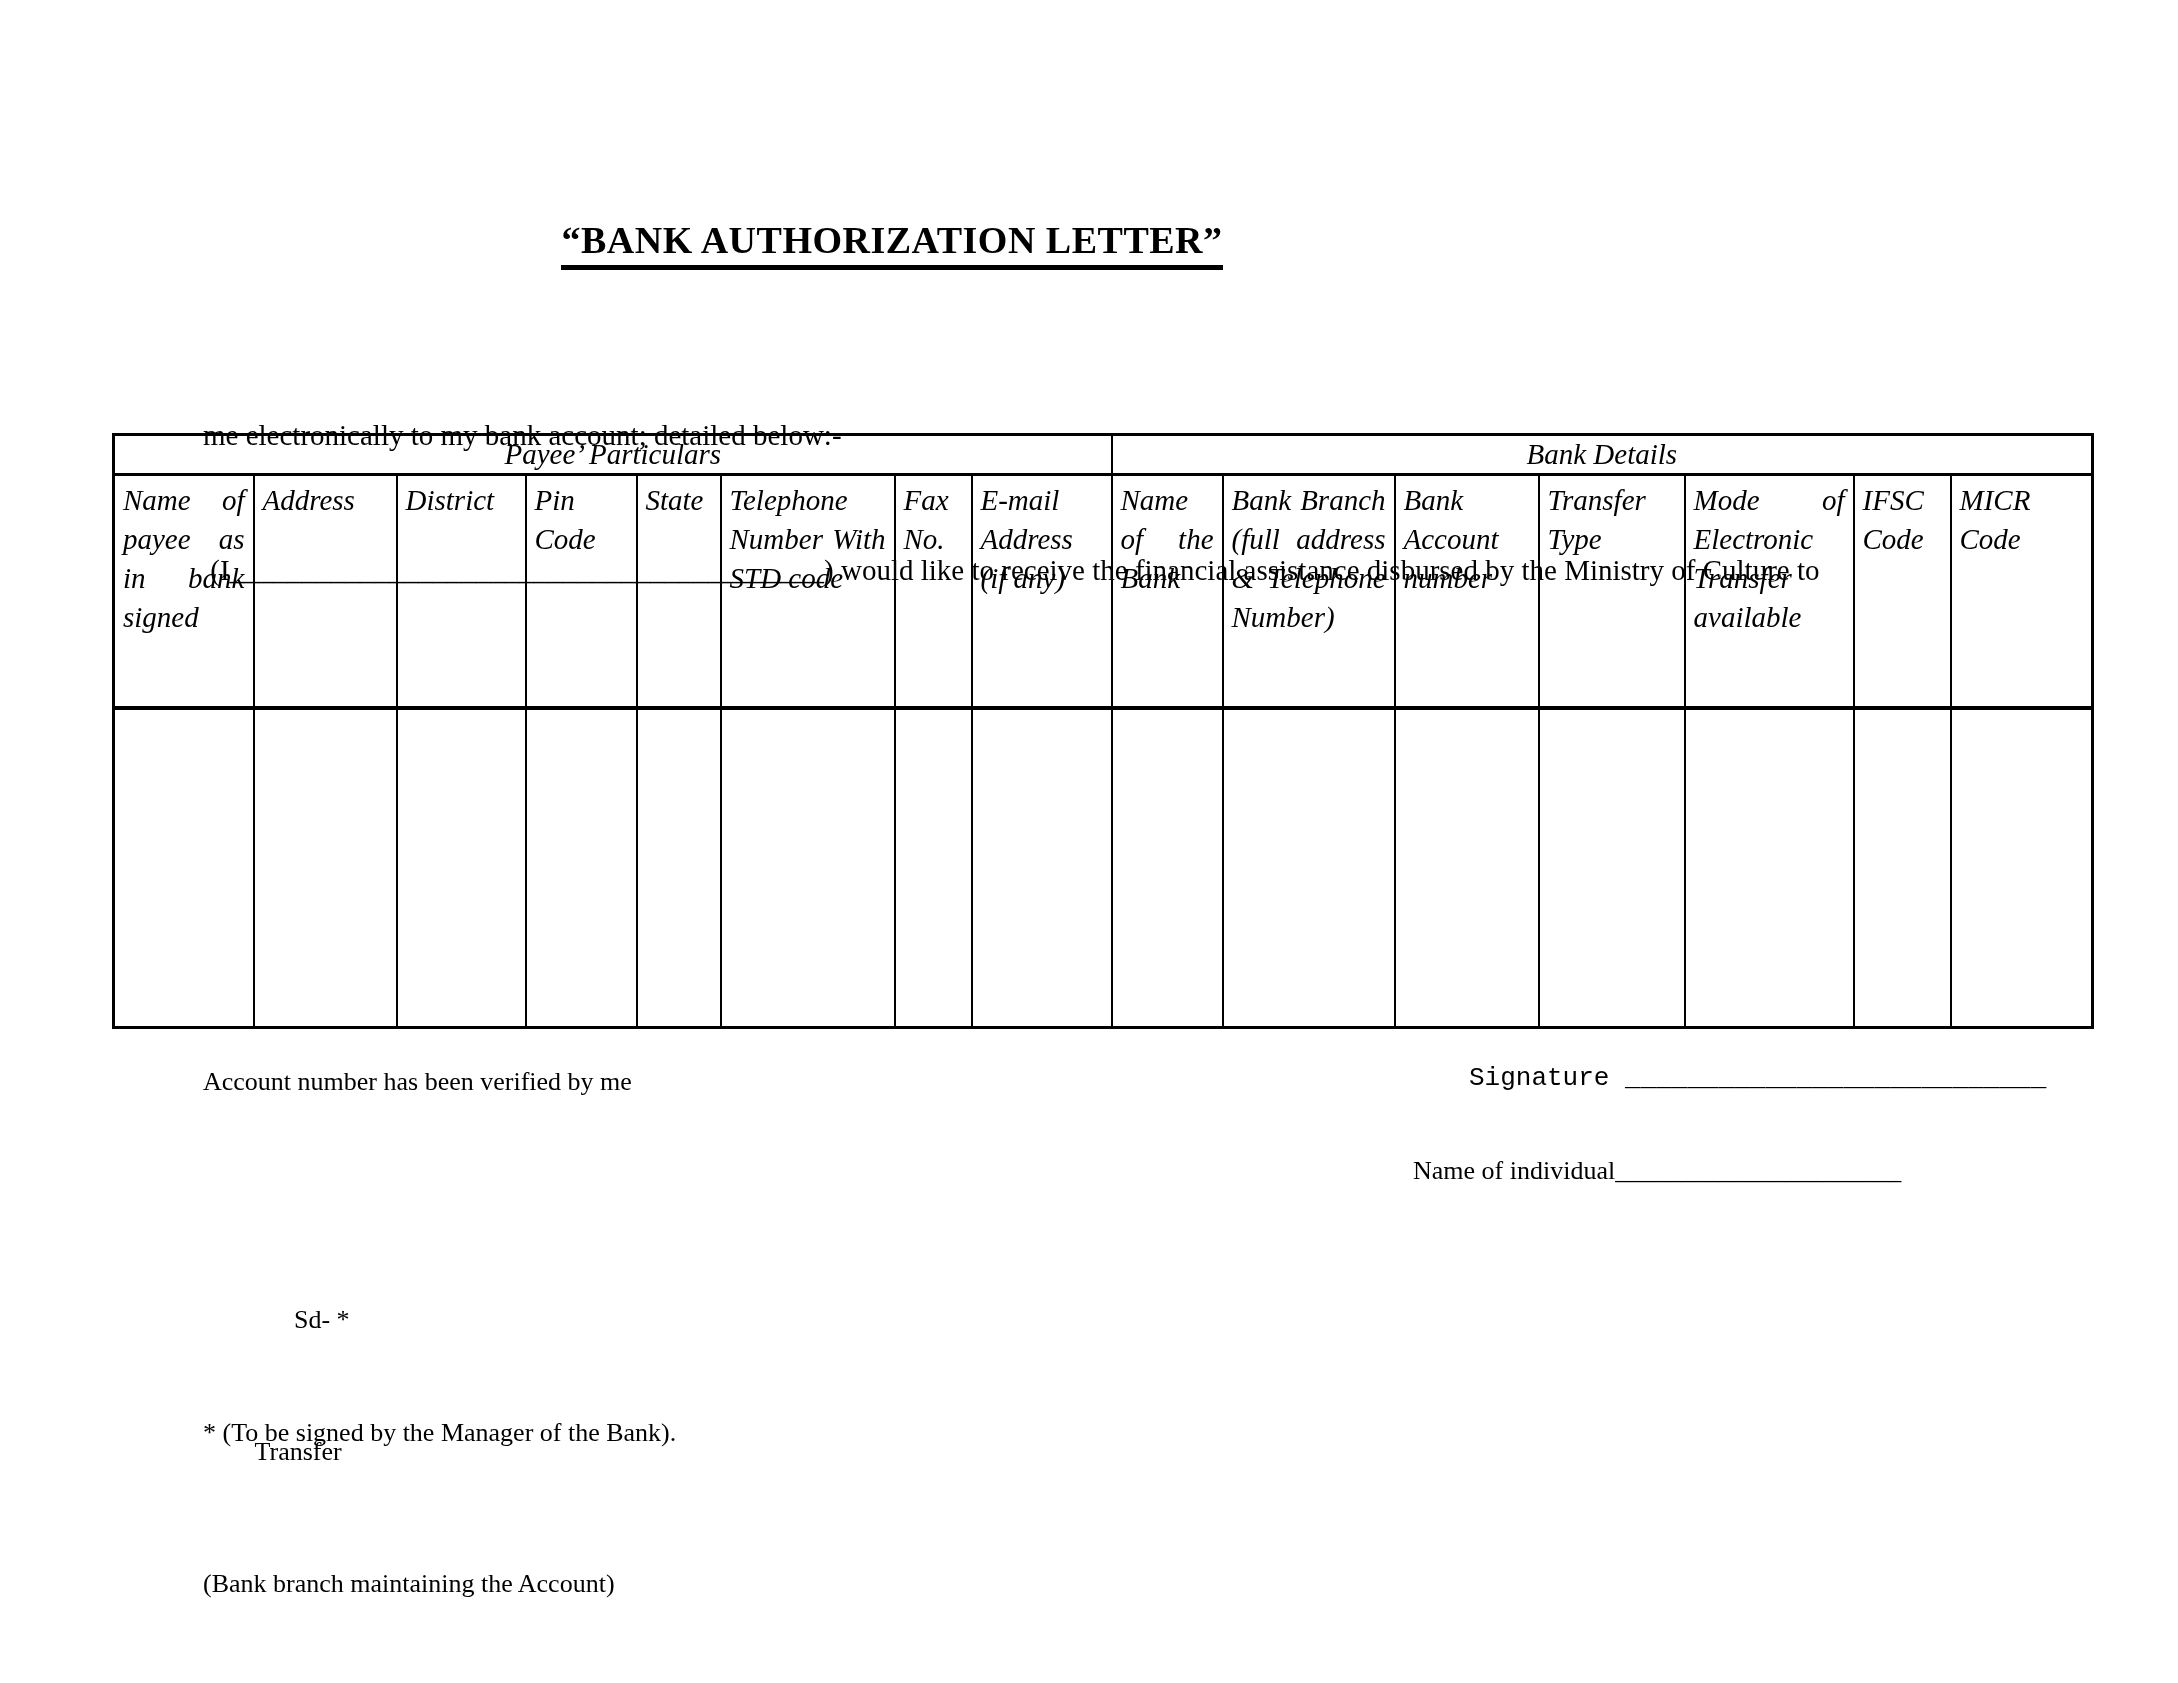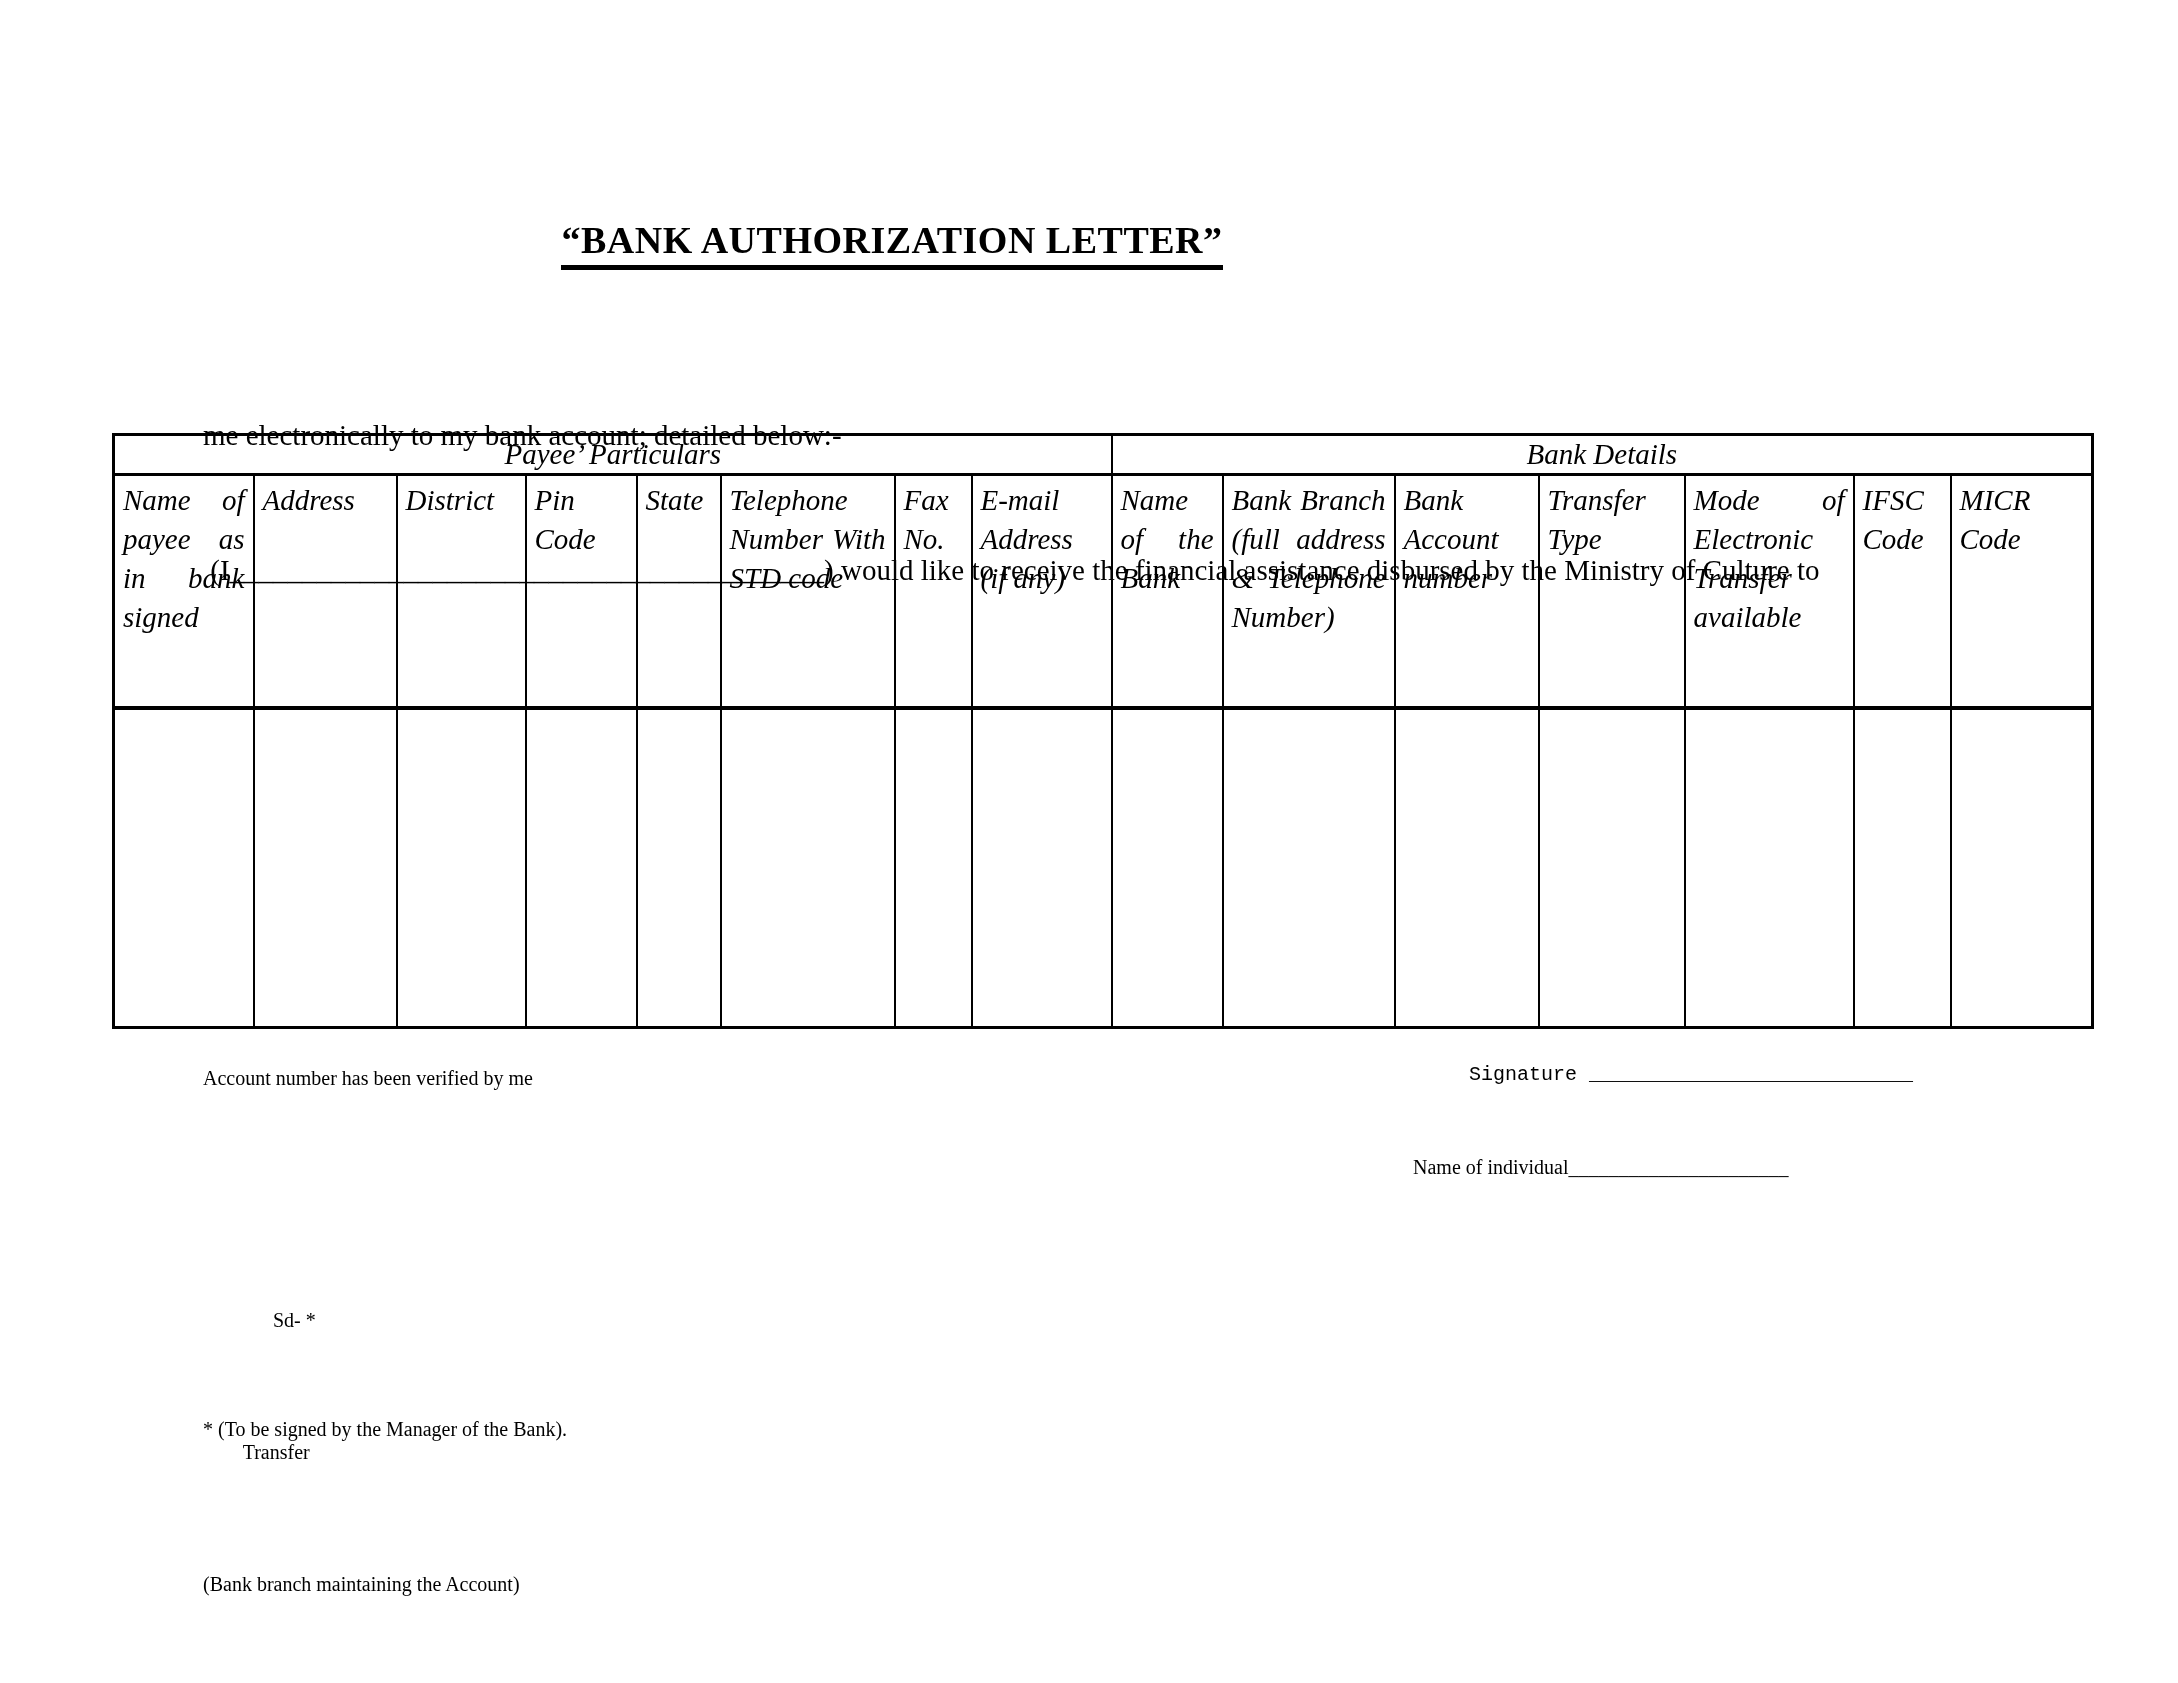--- a/index.html
+++ b/index.html
@@ -68,21 +68,21 @@
   }
   tr.header-row th {
     height: 233px;
     padding: 5px 8px 8px 8px;
     text-align: justify;
     line-height: 39px;
     border-bottom: 4px solid #000;
   }
   tr.body-row td { height: 320px; }
 
-  .footer-line { position: absolute; font-size: 20px; white-space: pre; }
+  .footer-line { position: absolute; font-size: 26px; white-space: pre; }
   .verified   { left: 203px;  top: 1067px; }
   .signature  { left: 1469px; top: 1063px; font-family: Liberation Mono, monospace; }
   .name-ind   { left: 1413px; top: 1156px; }
   .sd-block   { left: 203px;  top: 1210px; line-height: 44px; }
   .footnote   { left: 203px;  top: 1418px; }
 </style>
 </head>
 <body>
 
 <div class="page">

